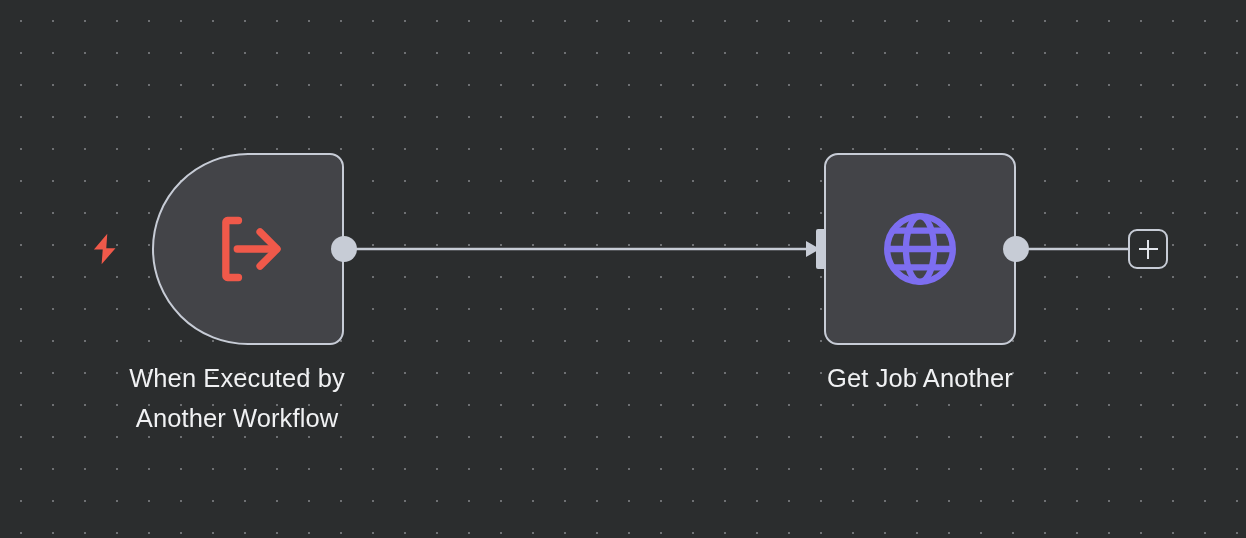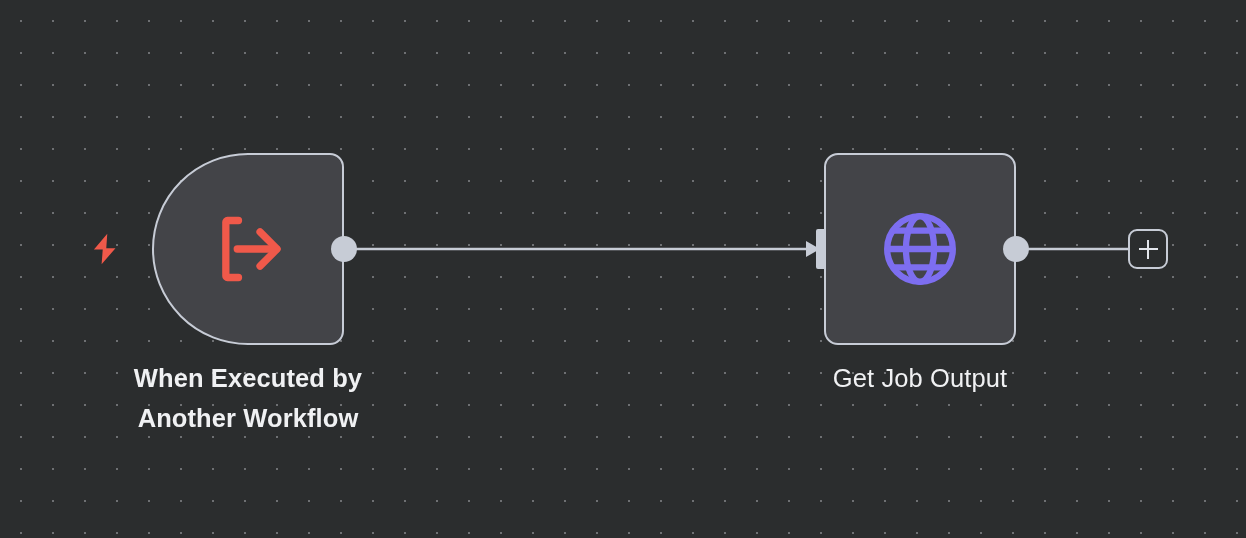--- a/index.html
+++ b/index.html
@@ -74,24 +74,23 @@
     position: absolute;
     text-align: center;
     color: #f0f1f3;
     font-size: 25.5px;
     line-height: 40px;
     letter-spacing: 0.1px;
     white-space: pre-line;
     pointer-events: none;
   }
   .node-label.trigger-label {
-    left: 48px;
+    left: 37px;
     top: 358px;
     width: 400px;
-    font-weight: bold;
   }
   .node-label.action-label {
     left: 720px;
     top: 358px;
     width: 400px;
   }
 
   
   .endpoint-out {
     position: absolute;
@@ -189,19 +188,19 @@
   <div class="node action">
     <svg class="node-icon" viewBox="0 0 24 24" xmlns="http://www.w3.org/2000/svg" fill="none" stroke="#7d6ef0" stroke-width="1.85" stroke-linecap="round" stroke-linejoin="round">
       <circle cx="12" cy="12" r="9.6"></circle>
       <ellipse cx="12" cy="12" rx="4.1" ry="9.6"></ellipse>
       <line x1="2.6" y1="12" x2="21.4" y2="12"></line>
       <line x1="4.35" y1="6.6" x2="19.65" y2="6.6"></line>
       <line x1="4.35" y1="17.4" x2="19.65" y2="17.4"></line>
     </svg>
   </div>
   <div class="endpoint-out action-out"></div>
-  <div class="node-label action-label">Get Job Output</div>
+  <div class="node-label action-label">Get Job Another</div>
 
   <div class="add-button">
     <span class="plus"></span>
   </div>
 
 </div>
 
 </body></html>

